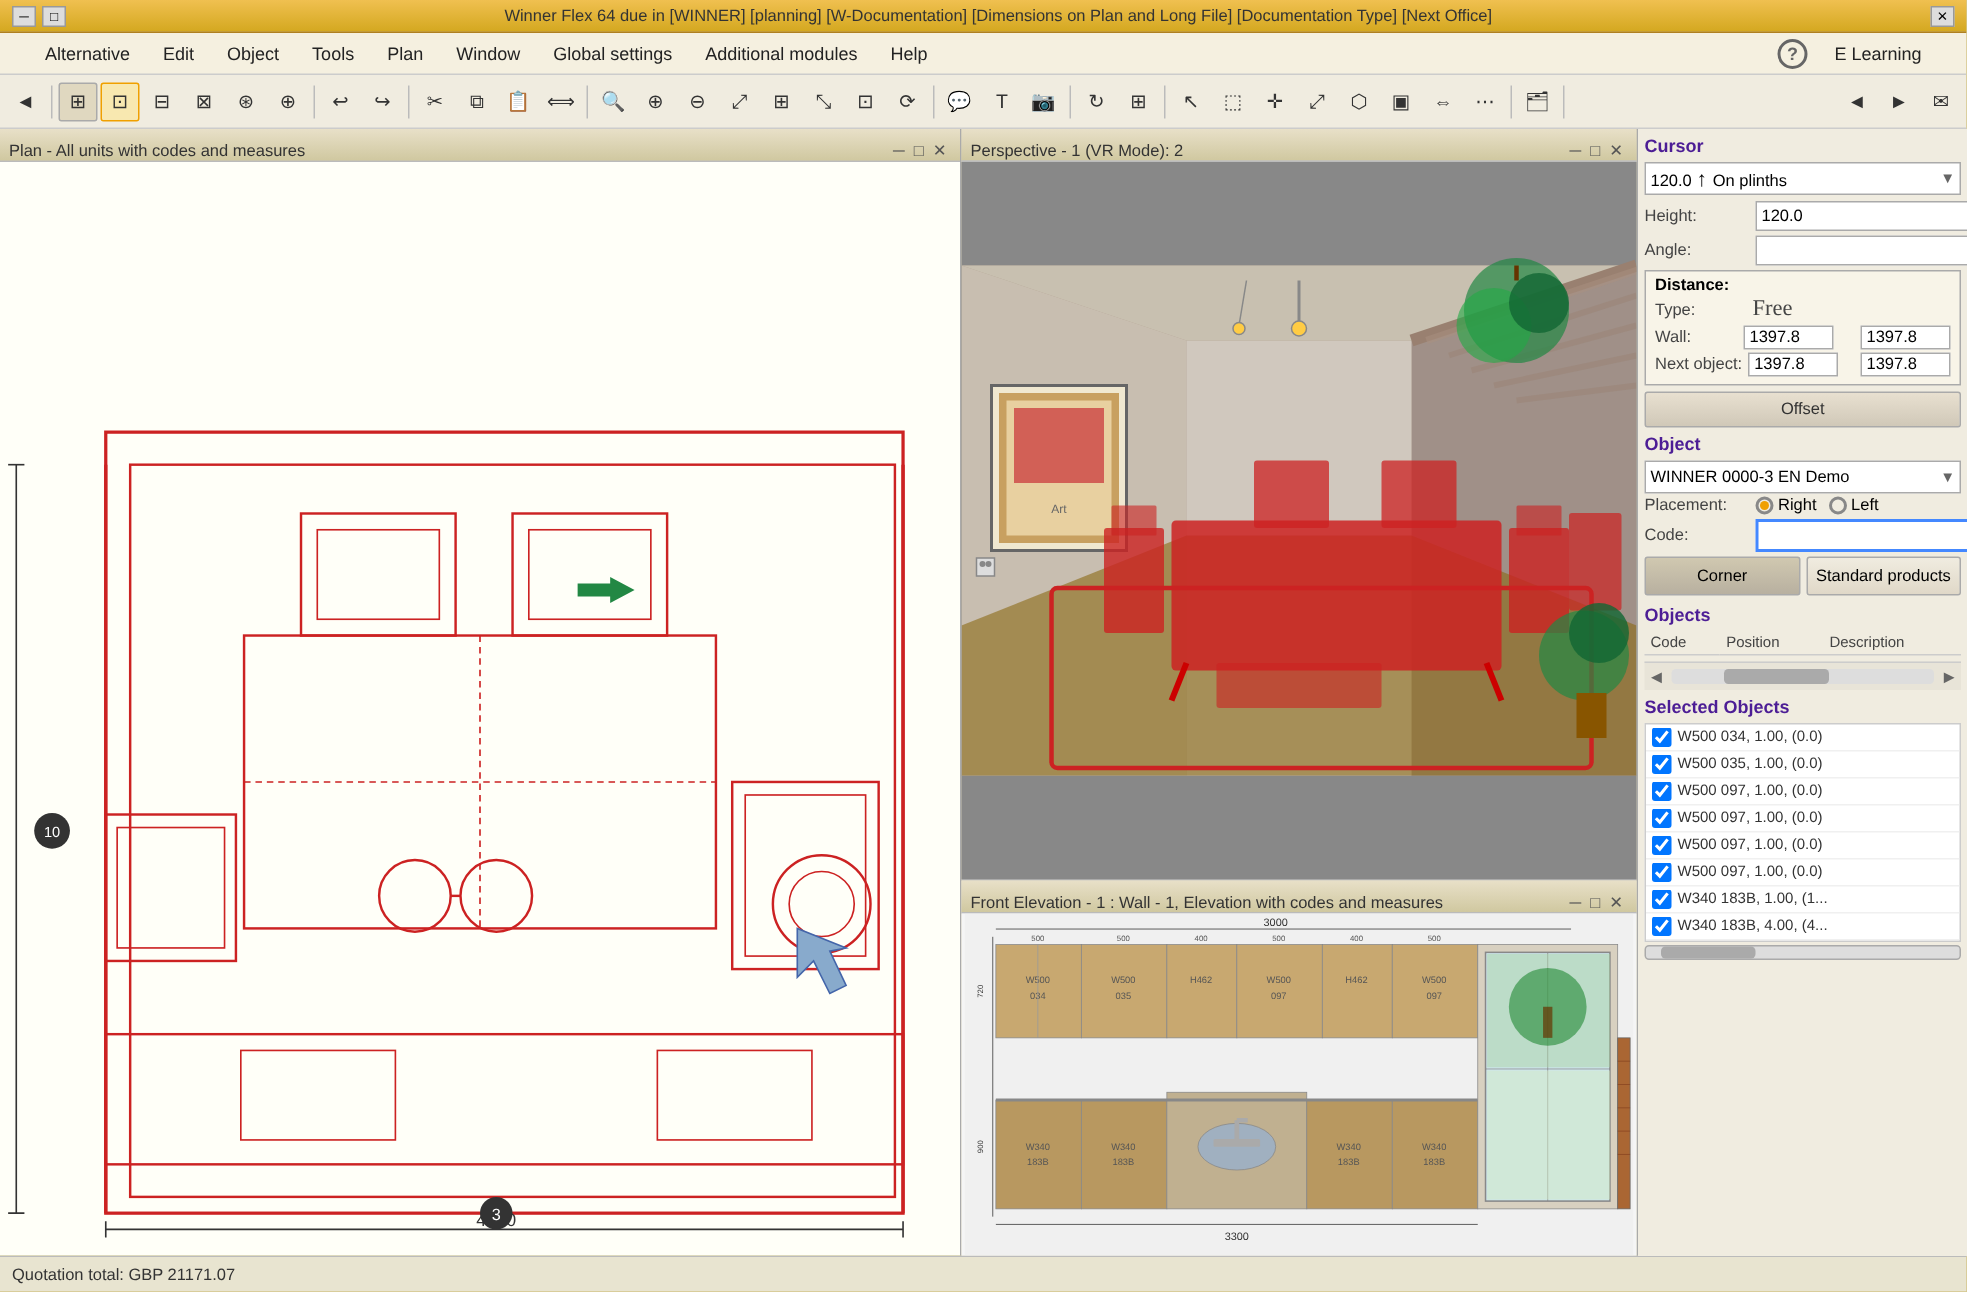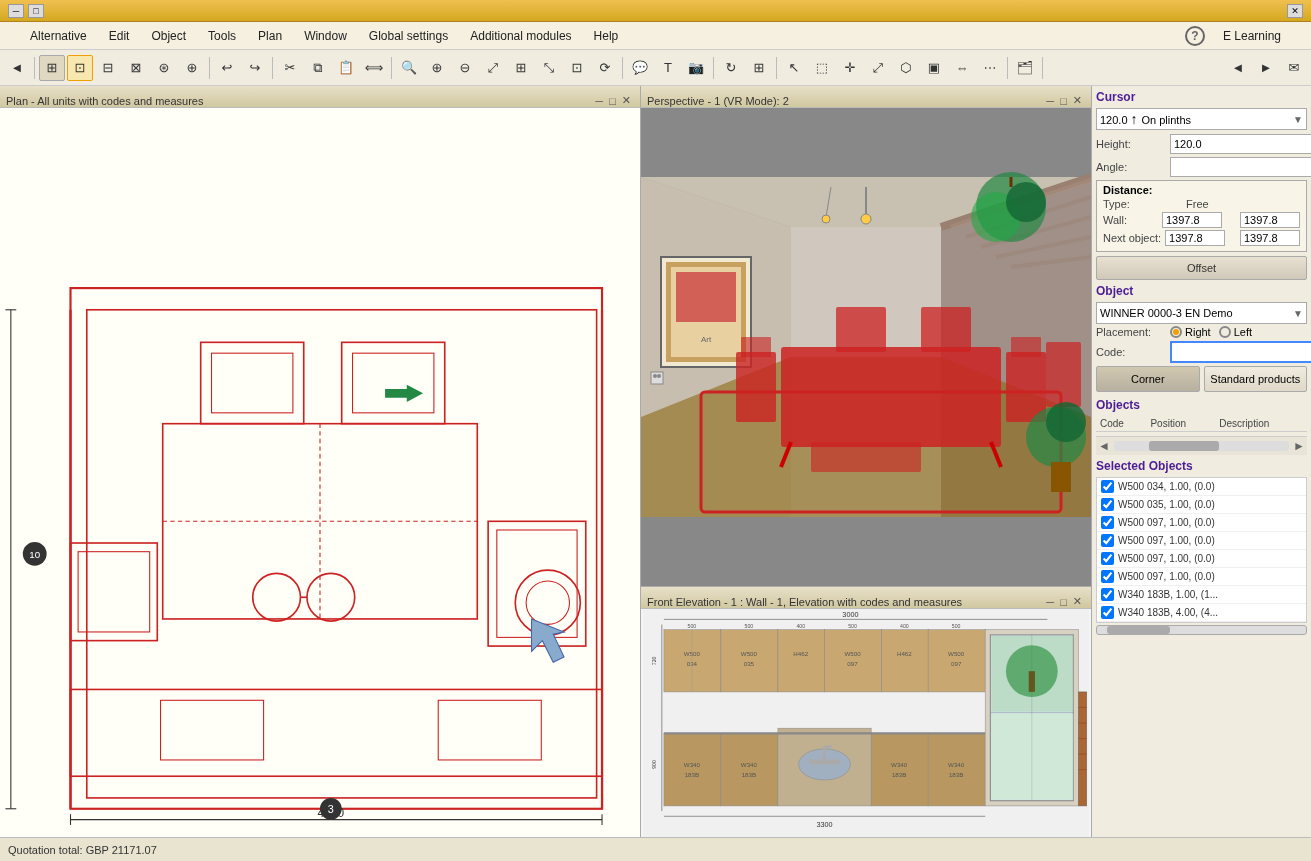--- a/index.html
+++ b/index.html
@@ -243,35 +243,36 @@
     .distance-box {
       border: 1px solid #aaa;
       padding: 3px 6px;
       margin-bottom: 4px;
       background: #f8f4e8;
     }
     .dist-title { font-weight: bold; font-size: 11px; margin-bottom: 2px; }
     .dist-row { display: flex; align-items: center; margin-bottom: 2px; gap: 4px; }
     .dist-label { font-size: 11px; color: #444; min-width: 55px; }
     .dist-value { font-size: 11px; background: white; border: 1px solid #aaa; padding: 1px 3px; min-width: 60px; }
-    .dist-free { font-size: 11px; color: #444; margin-left: 24px; }
+    .dist-free { font-size: 15px; color: #444; margin-left: 6px; font-family: Liberation Serif, serif; }
 
     
     .code-input {
       flex: 1; height: 22px; border: 2px solid #4488ff; background: white; font-size: 11px; padding: 0 3px;
     }
   </style>
 </head>
 <body>
 
 <div id="titlebar">
   <div style="display:flex; gap:4px;">
     <div class="win-btn">─</div>
     <div class="win-btn">□</div>
   </div>
+  <div class="title">Winner Flex 64 due in  [WINNER]   [planning]   [W-Documentation]   [Dimensions on Plan and Long File]   [Documentation Type]   [Next Office]</div>
   <div class="win-controls">
     <div class="win-btn">✕</div>
   </div>
 </div>
 
 <div id="menubar">
   <div class="menu-item">Alternative</div>
   <div class="menu-item">Edit</div>
   <div class="menu-item">Object</div>
   <div class="menu-item">Tools</div>

